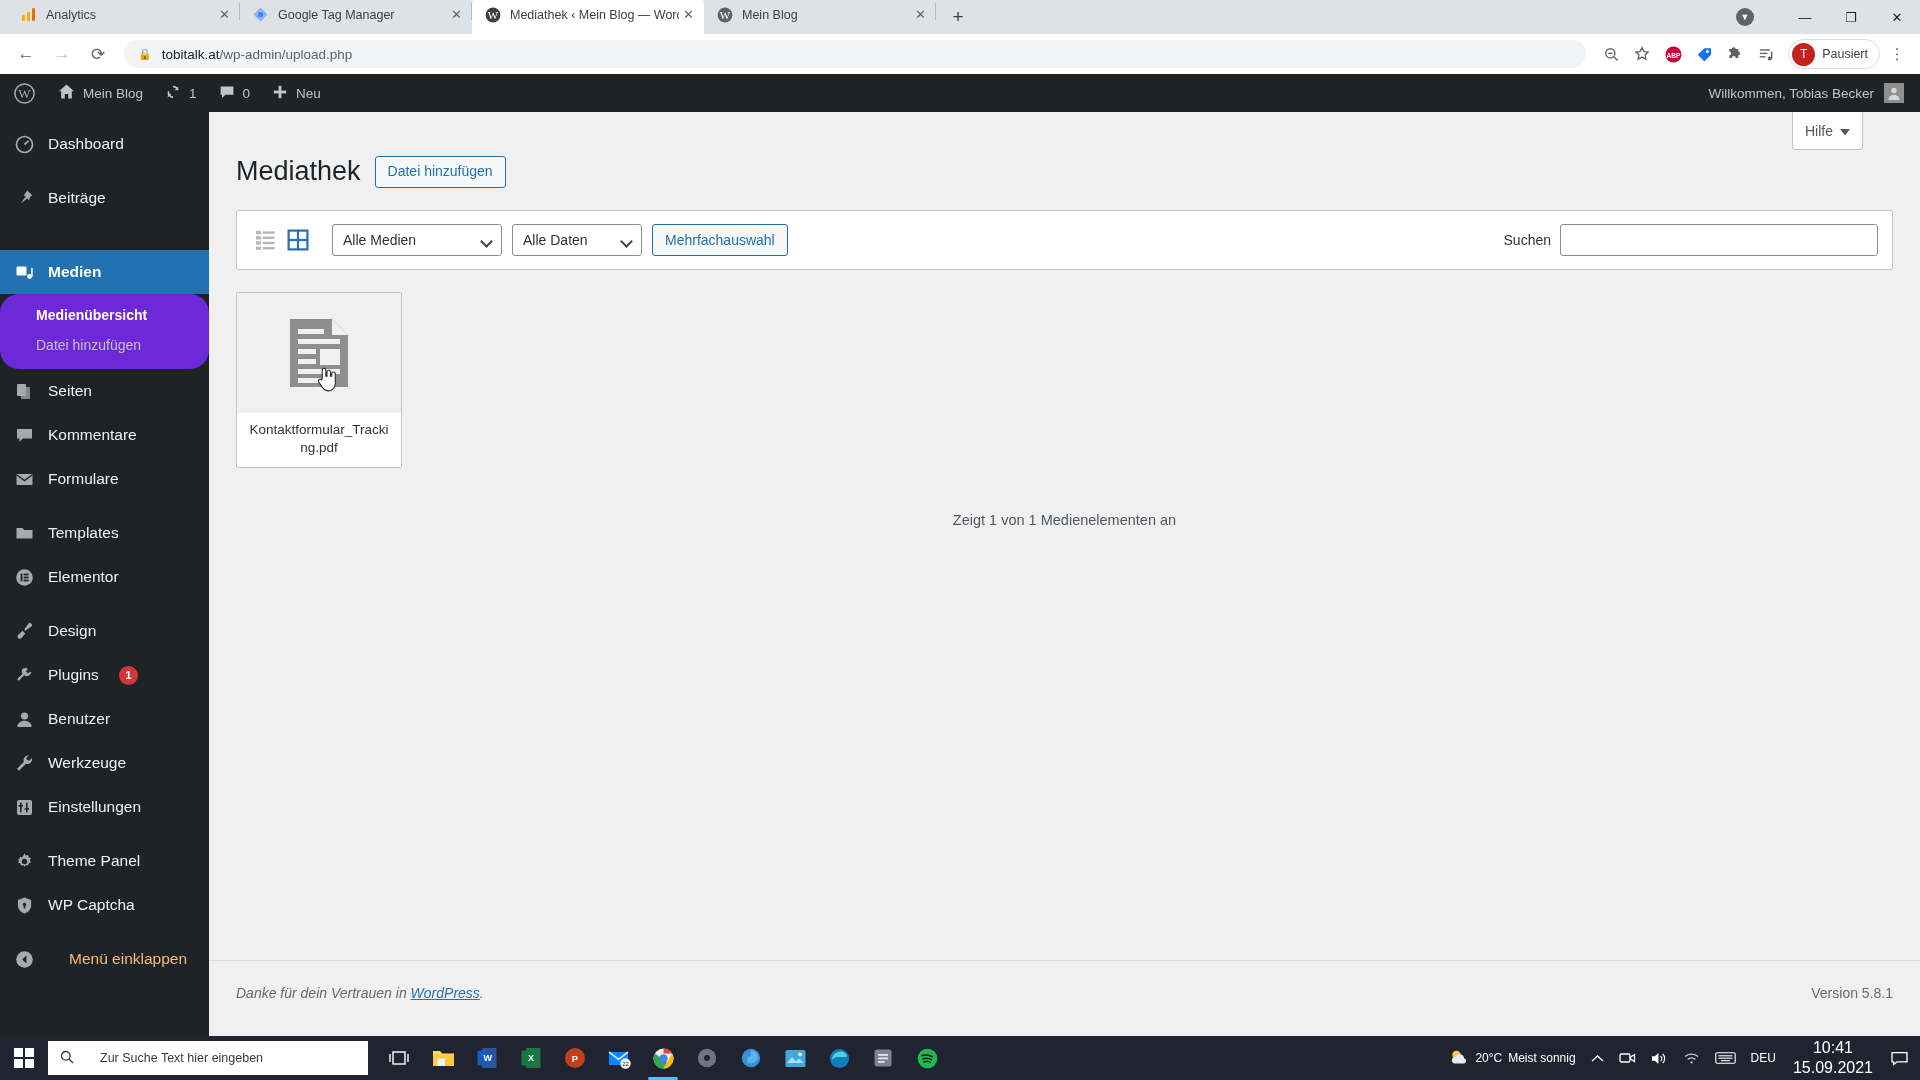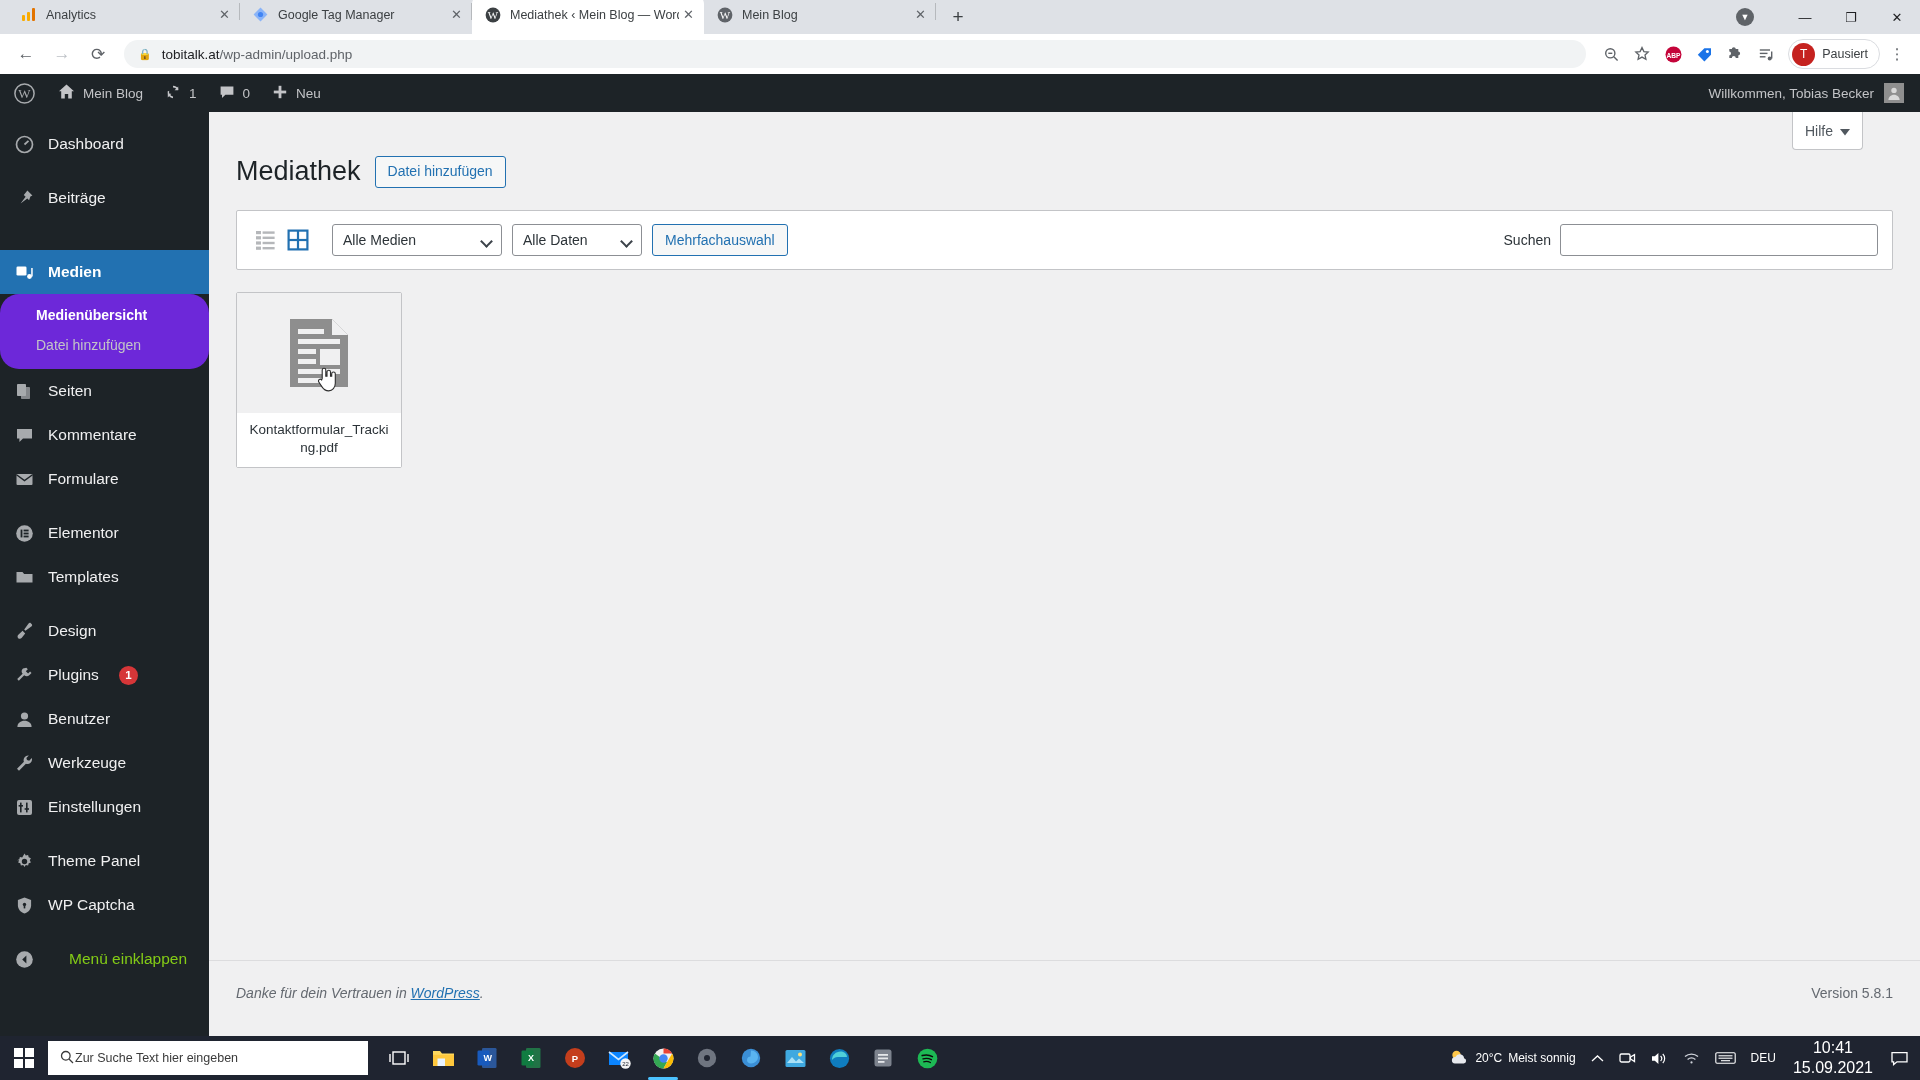--- a/index.html
+++ b/index.html
@@ -155,21 +155,21 @@
   .submenu-item {
     padding: 7px 14px 7px 36px; font-size: 14px; color: #c3c4c7;
   }
   .submenu-item.current { color: #fff; font-weight: 600; }
   .badge-count {
     background: #d63638; color: #fff; border-radius: 10px;
     font-size: 11.5px; font-weight: 600; min-width: 19px; height: 19px;
     display: inline-flex; align-items: center; justify-content: center;
     padding: 0 6px; margin-left: 7px;
   }
-  .collapse-item { color: #84cc16; gap: 34px; }
+  .collapse-item { color: #fdba74; gap: 34px; }
   .collapse-item .mi-icon { color: #a7aaad; }
 
   
   .wp-main {
     flex: 1 1 auto; background: #f0f0f1;
     position: relative; overflow: hidden;
   }
   .help-tab-row {
     height: 33px; display: flex; justify-content: flex-end;
     padding-right: 57px; background: #f0f0f1;
@@ -264,21 +264,21 @@
   .taskbar {
     height: 44px; background: #1f2430;
     display: flex; align-items: center; position: relative;
   }
   .start-btn {
     width: 48px; height: 44px; display: flex;
     align-items: center; justify-content: center;
   }
   .tb-search {
     width: 320px; height: 34px; background: #fff;
-    display: flex; align-items: center; gap: 1px;
+    display: flex; align-items: center; gap: 26px;
     padding: 0 12px; font-size: 12.5px; color: #3b3b3b;
   }
   .tb-icons { display: flex; align-items: center; gap: 2px; margin-left: 10px; }
   .tb-icon {
     width: 42px; height: 44px; display: flex;
     align-items: center; justify-content: center; position: relative;
   }
   .tb-icon.active:after {
     content: ""; position: absolute; bottom: 0; left: 6px; right: 6px;
     height: 3px; background: #4cc2ff; border-radius: 2px;
@@ -536,38 +536,38 @@
           <path d="M1.5 4.8L9.5 10.6 17.5 4.8" fill="none" stroke="#1d2327" stroke-width="1.4"></path>
         </svg>
       </span>
       <span>Formulare</span>
     </div>
 
     <div class="menu-sep"></div>
 
     <div class="menu-item">
       <span class="mi-icon">
+        <svg width="19" height="19" viewBox="0 0 19 19" fill="#a7aaad">
+          <path d="M1.5 4h6l1.6 2h8.4v8.5h-16z"></path>
+        </svg>
+      </span>
+      <span>Templates</span>
+    </div>
+
+    <div class="menu-item">
+      <span class="mi-icon">
         <svg width="19" height="19" viewBox="0 0 19 19">
           <circle cx="9.5" cy="9.5" r="8.3" fill="#a7aaad"></circle>
           <rect x="5.6" y="5.6" width="1.8" height="7.8" fill="#1d2327"></rect>
           <rect x="8.6" y="5.6" width="5" height="1.8" fill="#1d2327"></rect>
           <rect x="8.6" y="8.6" width="5" height="1.8" fill="#1d2327"></rect>
           <rect x="8.6" y="11.6" width="5" height="1.8" fill="#1d2327"></rect>
         </svg>
       </span>
       <span>Elementor</span>
-    </div>
-
-    <div class="menu-item">
-      <span class="mi-icon">
-        <svg width="19" height="19" viewBox="0 0 19 19" fill="#a7aaad">
-          <path d="M1.5 4h6l1.6 2h8.4v8.5h-16z"></path>
-        </svg>
-      </span>
-      <span>Templates</span>
     </div>
 
     <div class="menu-sep"></div>
 
     <div class="menu-item">
       <span class="mi-icon">
         <svg width="19" height="19" viewBox="0 0 19 19" fill="#a7aaad">
           <path d="M16.8 2.2c.8.8.3 1.8-.8 2.6l-5.6 4-1.2-1.2 4-5.6c.8-1.1 1.8-1.6 2.6-.8zM7.6 8.8l2.6 2.6-3.4 4.4c-.9 1.2-2.6 1.4-3.6.4s-.8-2.7.4-3.6z"></path>
         </svg>
       </span>
@@ -728,20 +728,21 @@
             <rect x="10" y="61" width="30" height="5" fill="#f0f0f1"></rect>
           </svg>
           <svg class="cursor-hand" viewBox="0 0 22 26">
             <path d="M7.2 12.5V4.1c0-1 .8-1.8 1.8-1.8s1.8.8 1.8 1.8v6.2h1.2V6.1c0-1 .8-1.8 1.8-1.8s1.7.8 1.7 1.8v4.2h1.2V7.8c0-1 .8-1.8 1.8-1.8s1.8.8 1.8 1.8v9.5c0 4.3-2.8 7.6-6.6 7.6-3.3 0-5-1.4-6.7-4L3.8 16c-.6-.9-.3-2 .6-2.5.8-.5 1.8-.3 2.3.4z" fill="#ffffff" stroke="#2c2c2c" stroke-width="1.1"></path>
           </svg>
         </div>
         <div class="tile-name">Kontaktformular_Tracking.pdf</div>
       </div>
     </div>
 
+    <div class="media-count">Zeigt 1 von 1 Medienelementen an</div>
 
     <div class="wp-footer">
       <span class="footer-left">
         <span>Danke für dein Vertrauen in </span><a href="#">WordPress</a><span>.</span>
       </span>
       <span class="footer-right">Version 5.8.1</span>
     </div>
   </div>
 </div>
 

